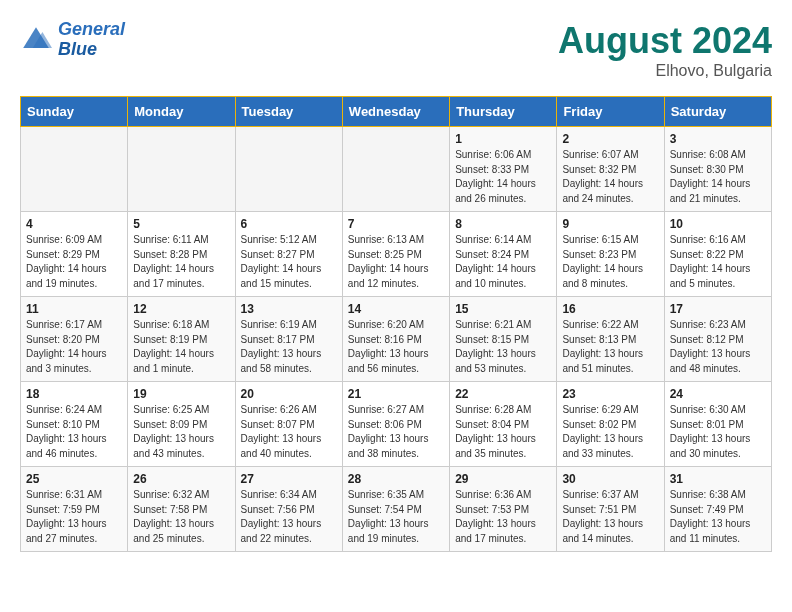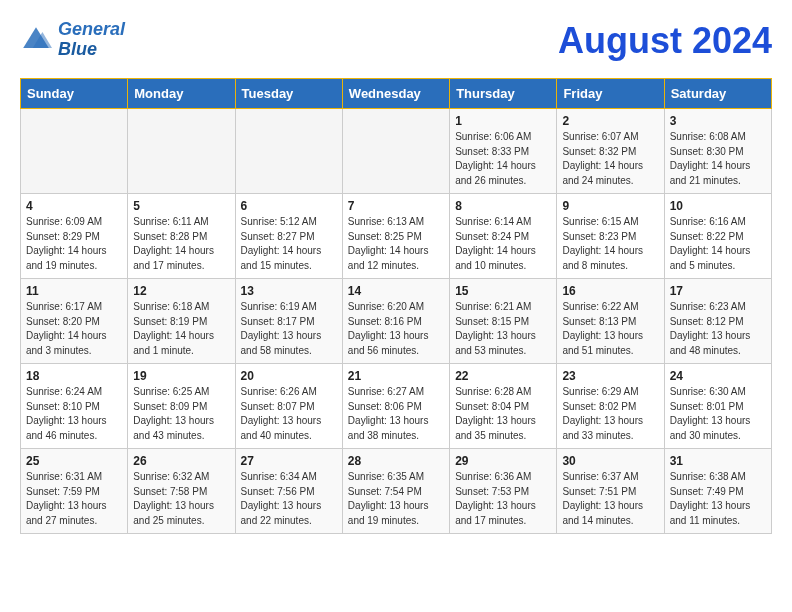--- a/index.html
+++ b/index.html
@@ -34,21 +34,21 @@
     .logo-icon {
       width: 32px;
       height: 32px;
     }
     .title-block {
       text-align: right;
     }
     .calendar-title {
       font-size: 36px;
       font-weight: bold;
-      color: #1d4ed8;
+      color: #0f766e;
     }
     .calendar-subtitle {
       font-size: 16px;
       color: #555;
     }
     table {
       width: 100%;
       border-collapse: collapse;
       table-layout: fixed;
     }
@@ -97,20 +97,21 @@
       <polygon points="20,4 36,30 4,30" fill="#2a6ebb" opacity="0.85"></polygon>
       <polygon points="28,10 40,30 16,30" fill="#2a6ebb" opacity="0.5"></polygon>
     </svg>
     <div class="logo-text">
       <div><span>General</span></div>
       <div><span style="color:#1a5ba0">Blue</span></div>
     </div>
   </div>
   <div class="title-block">
     <div class="calendar-title">August 2024</div>
+    <div class="calendar-subtitle">Elhovo, Bulgaria</div>
   </div>
 </div>
 
 <table>
   <thead>
     <tr id="thead-row">
         <th>Sunday</th>
         <th>Monday</th>
         <th>Tuesday</th>
         <th>Wednesday</th>

